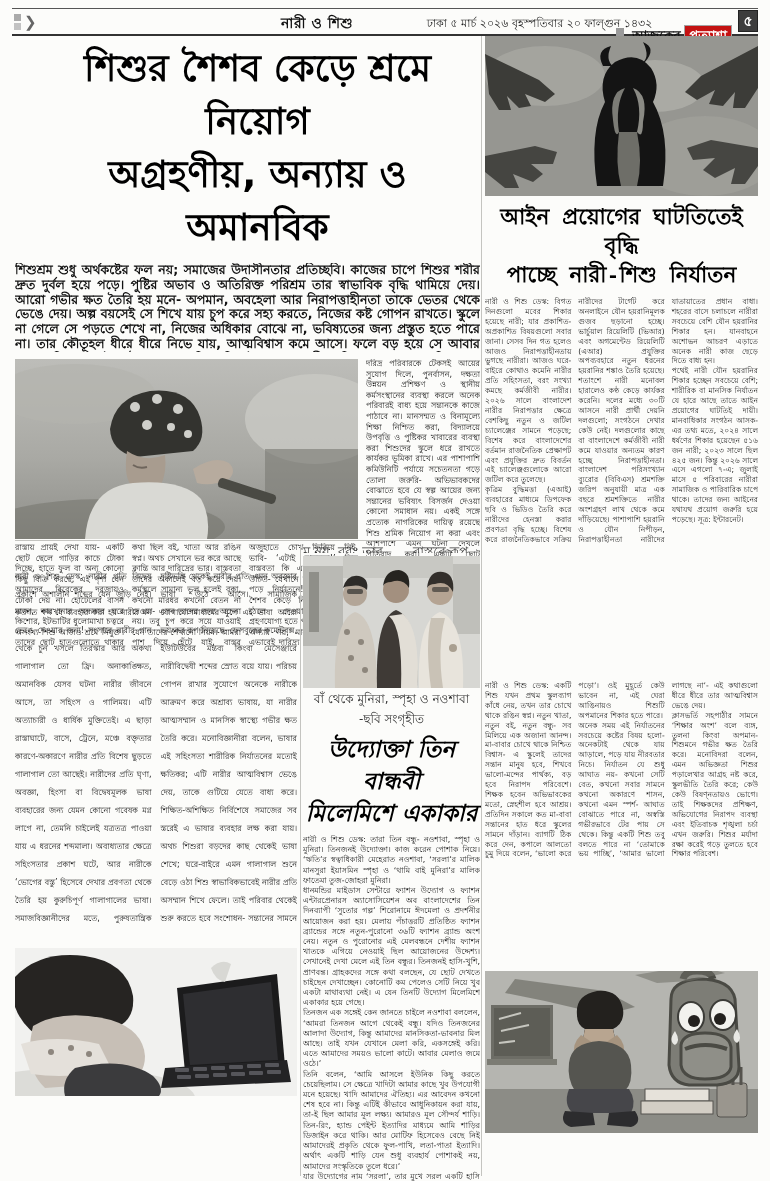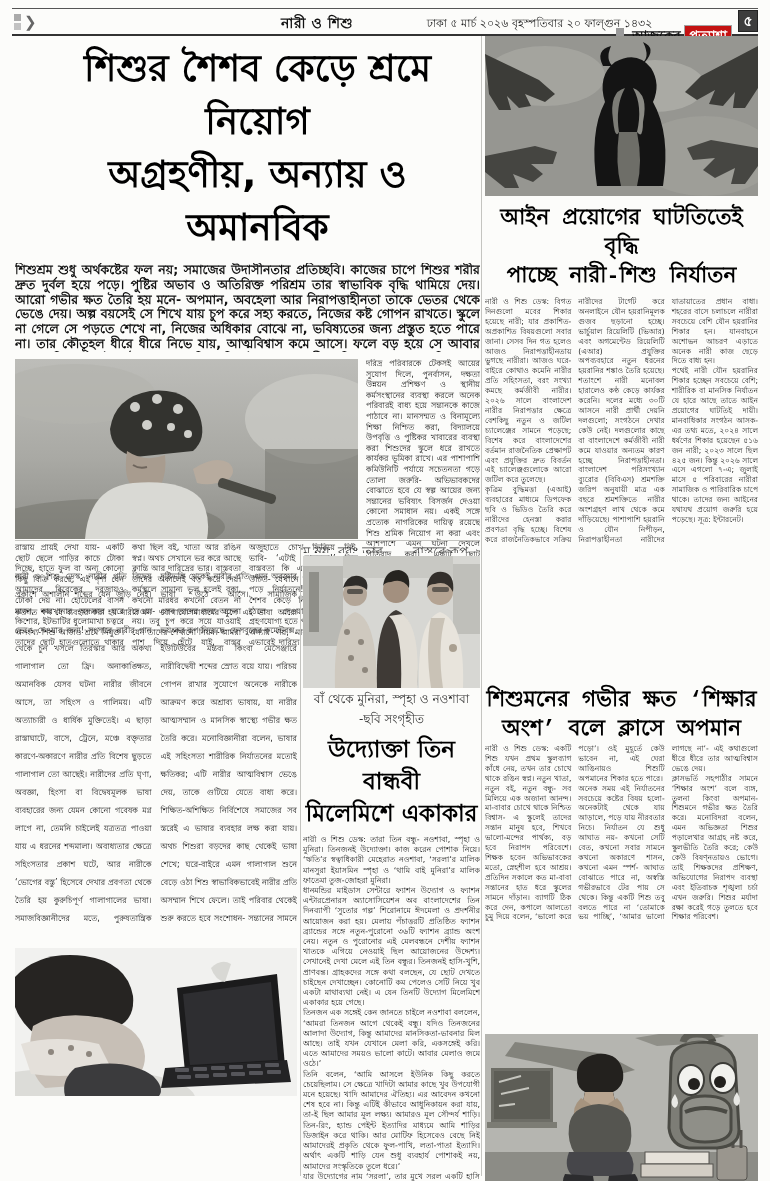--- a/index.html
+++ b/index.html
@@ -196,21 +196,21 @@
 
         <circle cx="137" cy="36" r="13" fill="#b5a493"></circle>
         <path d="M124 32 Q126 14 140 16 Q152 18 150 36 Q144 24 132 28 Q126 28 124 32 Z" fill="#332f2b"></path>
         <rect x="129" y="31" width="17" height="5" rx="2" fill="#45413c" opacity="0.75"></rect>
         <path d="M116 132 Q114 64 137 56 Q162 64 160 132 Z" fill="#e8e4dc"></path>
         <path d="M128 62 Q122 90 128 132 L140 132 Q134 92 142 62 Z" fill="#c9c2b6"></path>
         <circle cx="150" cy="92" r="4" fill="#a99f90"></circle>
       </svg>
     </figure>
     <div class="caption">বাঁ থেকে মুনিরা, স্পৃহা ও নওশাবা -ছবি সংগৃহীত</div>
-    <h2 class="headline" style="white-space:pre-line;">উদ্যোক্তা তিন বান্ধবী
+    <h2 class="headline" style="white-space:pre-line;font-style:italic;">উদ্যোক্তা তিন বান্ধবী
 মিলেমিশে একাকার</h2>
     <div class="bodytext">নারী ও শিশু ডেস্ক: তারা তিন বন্ধু- নওশাবা, স্পৃহা ও মুনিরা। তিনজনই উদ্যোক্তা। কাজ করেন পোশাক নিয়ে। ‘ঋতি’র স্বত্বাধিকারী মেহেরাত নওশাবা, ‘সরলা’র মালিক মানসুরা ইয়াসমিন স্পৃহা ও ‘থামি বাই মুনিরা’র মালিক ফাতেমা তুজ-জোহরা মুনিরা।
 ধানমন্ডির মাইডাস সেন্টারে ফ্যাশন উদ্যোগ ও ফ্যাশন এন্টারপ্রেনারস অ্যাসোসিয়েশন অব বাংলাদেশের তিন দিনব্যাপী ‘সুতোর গল্প’ শিরোনামে ঈদমেলা ও প্রদর্শনীর আয়োজন করা হয়। মেলায় পঁচাত্তরটি প্রতিষ্ঠিত ফ্যাশন ব্র্যান্ডের সঙ্গে নতুন-পুরোনো ৩৬টি ফ্যাশন ব্র্যান্ড অংশ নেয়। নতুন ও পুরোনোর এই মেলবন্ধনে দেশীয় ফ্যাশন খাতকে এগিয়ে নেওয়াই ছিল আয়োজনের উদ্দেশ্য। সেখানেই দেখা মেলে এই তিন বন্ধুর। তিনজনই হাসি-খুশি, প্রাণবন্ত। গ্রাহকদের সঙ্গে কথা বলছেন, যে ছোট দেখতে চাইছেন দেখাচ্ছেন। কোনোটি কম পেলেও সেটি নিয়ে খুব একটা মাথাব্যথা নেই। এ যেন তিনটি উদ্যোগ মিলেমিশে একাকার হয়ে গেছে।
 তিনজন এক সঙ্গেই কেন জানতে চাইলে নওশাবা বললেন, ‘আমরা তিনজন আগে থেকেই বন্ধু। যদিও তিনজনের আলাদা উদ্যোগ, কিন্তু আমাদের মানসিকতা-ভাবনার মিল আছে। তাই যখন যেখানে মেলা করি, একসঙ্গেই করি। এতে আমাদের সময়ও ভালো কাটে। আবার মেলাও জমে ওঠে।’
 তিনি বলেন, ‘আমি আসলে ইউনিক কিছু করতে চেয়েছিলাম। সে ক্ষেত্রে খাদিটা আমার কাছে খুব উপযোগী মনে হয়েছে। খাদি আমাদের ঐতিহ্য। এর আবেদন কখনো শেষ হবে না। কিন্তু এটিই কীভাবে আধুনিকায়ন করা যায়, তা-ই ছিল আমার মূল লক্ষ্য। আমারও মূল সৌন্দর্য শাড়ি। তিন-রিং, হ্যান্ড পেইন্ট ইত্যাদির মাধ্যমে আমি শাড়ির ডিজাইন করে থাকি। আর মোটিফ হিসেবেও বেছে নিই আমাদেরই প্রকৃতি থেকে ফুল-পাখি, লতা-পাতা ইত্যাদি। অর্থাৎ একটি শাড়ি যেন শুধু ব্যবহার্য পোশাকই নয়, আমাদের সংস্কৃতিকে তুলে ধরে।’
 যার উদ্যোগের নাম ‘সরলা’, তার মুখে সরল একটি হাসি থাকবে- এটি যেন স্বাভাবিক। কথা বলতেই হাসিমুখে স্পৃহা বললেন, ‘আমাদের তিন বন্ধুর মধ্যে আমিই মনে হয় বেশি হাসি, বেশি কথা বলি।’ স্পৃহা কাজ করেন ডিজাইন শাড়ি নিয়ে, ফেব্রিক ব্লাউজ নিয়ে। এবারের পণ্য সম্পর্কে জানতে চাইলে তিনি বলেন, আমরা মূলত থিম শাড়ি তৈরি করি। এর আগে ‘ঢাকার গল্প’ নামে আমাদের একটি শাড়ি খুব জনপ্রিয়তা পেয়েছে। এটিতে ছিল উত্তরা মেট্রো স্টেশন থেকে মতিঝিল পর্যন্ত। এবার সেটারই ধারাবাহিকতায় এসেছে ‘ঢাকার গল্প’ শাড়ি সিরিজ-২। এবার আমাদের থিম ছিল ‘মতিঝিল টু সদরঘাট’। এর মধ্যে যা যা প্রসিদ্ধ- মতিঝিলের শাপলা চত্বর, হিরাঝিল হোটেল, ইসলামপুর বাজার, ঘুড়কা, রাজার গাড়ি সদরঘাট ইত্যাদি ল্যান্ডস্কেপের মাধ্যমে তুলে ধরেছি। এ যেন ইতিহাস সঙ্গে নিয়েই চলা। এ ছাড়া আমাদের এমব্রয়ডারি করা ফেব্রিক ব্লাউজ ভীষণ জনপ্রিয়। মূলত বেসিক রঙগুলো নিয়ে বেশি ব্লাউজ তৈরি করা হয়। ক্রেতারা লাল, কালো, সাদা তিনটি ব্লাউজ নিয়ে নেন; যা দিয়ে অনেকগুলো শাড়ি পরা যায়। আর ব্লাউজের মাপ ফ্লেক্সিবল হওয়ায় সবারই মাপে হয়ে যায়। আমরা তিকরা পেইন্ট নিয়ে কাজ করেছি। আমাদের রিকশা পেইন্ট শাড়ি, সানগ্লাস খুবই জনপ্রিয়তা পেয়েছিল। আসলে আমাদের বিজনেসটা অনলাইনভিত্তিক। ক্রেতাদের সঙ্গে আমাদের দেখা হওয়ার সুযোগ কম। তাই আমরা মাঝে মাঝেই বিভিন্ন মেলায় অংশ নিই। তিন বন্ধু একসঙ্গে বলে উঠলেন, আমাদের উদ্যোগ আলাদা হলেও আমরা একে অন্যের সহযোগী।</div>
   </section>
 
   <section class="rcol">
     <figure class="ph1">
@@ -233,22 +233,20 @@
         <path d="M158 86 Q164 58 148 52 Q158 70 152 96 Q158 104 158 86 Z" fill="#8a8a84"></path>
         <path d="M134 96 Q130 128 136 150 L152 150 Q158 126 152 96 Z" fill="#6e6e68"></path>
       </svg>
     </figure>
     <h2 class="headline" style="white-space:pre-line;">আইন প্রয়োগের ঘাটতিতেই বৃদ্ধি
 পাচ্ছে নারী-শিশু নির্যাতন</h2>
     <div class="body1 bodytext">নারী ও শিশু ডেস্ক: বিগত দিনগুলো মবের শিকার হয়েছে নারী; যার প্রকাশিত-অপ্রকাশিত বিষয়গুলো সবার জানা। সেসব দিন গত হলেও আজও নিরাপত্তাহীনতায় ভুগছে নারীরা। আজও ঘরে-বাইরে কোথাও কমেনি নারীর প্রতি সহিংসতা, বরং সংখ্যা কমছে কর্মজীবী নারীর। ২০২৬ সালে বাংলাদেশ নারীর নিরাপত্তার ক্ষেত্রে বেশকিছু নতুন ও জটিল চ্যালেঞ্জের সামনে পড়েছে; বিশেষ করে বাংলাদেশের বর্তমান রাজনৈতিক প্রেক্ষাপট এবং প্রযুক্তির দ্রুত বিবর্তন এই চ্যালেঞ্জগুলোকে আরো জটিল করে তুলেছে।
 কৃত্রিম বুদ্ধিমত্তা (এআই) ব্যবহারের মাধ্যমে ডিপফেক ছবি ও ভিডিও তৈরি করে নারীদের হেনস্তা করার প্রবণতা বৃদ্ধি হচ্ছে। বিশেষ করে রাজনৈতিকভাবে সক্রিয় নারীদের টার্গেট করে অনলাইনে যৌন হয়রানিমূলক গুজব ছড়ানো হচ্ছে। ভার্চুয়াল রিয়েলিটি (ভিআর) এবং অগমেন্টেড রিয়েলিটি (এআর) প্রযুক্তির অপব্যবহারে নতুন ধরনের হয়রানির শঙ্কাও তৈরি হয়েছে। শতাংশে নারী মনোবল হারালেও কণ্ঠ কেড়ে কার্যকর করেনি। দলের মধ্যে ৩০টি আসনে নারী প্রার্থী দেয়নি দলগুলো; সংগঠনে দেখার কেউ নেই। দলগুলোর কাছে বা বাংলাদেশে কর্মজীবী নারী কমে যাওয়ার অন্যতম কারণ হচ্ছে নিরাপত্তাহীনতা। বাংলাদেশ পরিসংখ্যান ব্যুরোর (বিবিএস) শ্রমশক্তি জরিপ অনুযায়ী মাত্র এক বছরে শ্রমশক্তিতে নারীর অংশগ্রহণ লাখ থেকে কমে দাঁড়িয়েছে। পাশাপাশি হয়রানি ও যৌন নিপীড়ন, নিরাপত্তাহীনতা নারীদের যাতায়াতের প্রধান বাধা। শহরের বাসে চলাচলে নারীরা সবচেয়ে বেশি যৌন হয়রানির শিকার হন। যানবাহনে অশোভন আচরণ এড়াতে অনেক নারী কাজ ছেড়ে দিতে বাধ্য হন।
 পথেই নারী যৌন হয়রানির শিকার হচ্ছেন সবচেয়ে বেশি; শারীরিক বা মানসিক নির্যাতন যে হারে আছে তাতে আইন প্রয়োগের ঘাটতিই দায়ী। মানবাধিকার সংগঠন আসক-এর তথ্য মতে, ২০২৪ সালে ধর্ষণের শিকার হয়েছেন ৫১৬ জন নারী; ২০২৩ সালে ছিল ৪২৫ জন। কিন্তু ২০২৬ সালে এসে এগলো ৭-এ; জুলাই মাসে ৫ পরিবারের নারীরা সামাজিক ও পারিবারিক চাপে থাকে। তাদের জন্য আইনের যথাযথ প্রয়োগ জরুরি হয়ে পড়েছে। সূত্র: ইন্টারনেট।</div>
 
-    <h2 class="headline headline2" style="white-space:pre-line;">শিশুমনের গভীর ক্ষত ‘শিক্ষার
-অংশ’ বলে ক্লাসে অপমান</h2>
     <div class="body2 bodytext">নারী ও শিশু ডেস্ক: একটি শিশু যখন প্রথম স্কুলব্যাগ কাঁধে নেয়, তখন তার চোখে থাকে রঙিন স্বপ্ন। নতুন খাতা, নতুন বই, নতুন বন্ধু- সব মিলিয়ে এক অজানা আনন্দ। মা-বাবার চোখে থাকে নিশ্চিত বিশ্বাস- এ স্কুলেই তাদের সন্তান মানুষ হবে, শিখবে ভালো-মন্দের পার্থক্য, বড় হবে নিরাপদ পরিবেশে। শিক্ষক হবেন অভিভাবকের মতো, স্নেহশীল হবে আশ্রয়। প্রতিদিন সকালে কত মা-বাবা সন্তানের হাত ধরে স্কুলের সামনে দাঁড়ান। ব্যাগটি ঠিক করে দেন, কপালে আলতো চুমু দিয়ে বলেন, ‘ভালো করে পড়ো’। ওই মুহূর্তে কেউ ভাবেন না, এই ঘেরা আঙিনায়ও শিশুটি অপমানের শিকার হতে পারে।
 অনেক সময় এই নির্যাতনের সবচেয়ে কষ্টের বিষয় হলো- অনেকটাই থেকে যায় আড়ালে, পড়ে যায় নীরবতার নিচে। নির্যাতন যে শুধু আঘাত নয়- কখনো সেটি বেত, কখনো সবার সামনে কখনো অকারণে শাসন, কখনো এমন স্পর্শ- আঘাত বোঝাতে পারে না, অস্বস্তি গভীরভাবে টের পায় সে থেকে। কিন্তু একটি শিশু তবু বলতে পারে না ‘তোমাকে ভয় পাচ্ছি’, ‘আমার ভালো লাগছে না’- এই কথাগুলো ধীরে ধীরে তার আত্মবিশ্বাস ভেঙে দেয়।
 ক্লাসভর্তি সহপাঠীর সামনে ‘শিক্ষার অংশ’ বলে ব্যঙ্গ, তুলনা কিংবা অপমান- শিশুমনে গভীর ক্ষত তৈরি করে। মনোবিদরা বলেন, এমন অভিজ্ঞতা শিশুর পড়ালেখার আগ্রহ নষ্ট করে, স্কুলভীতি তৈরি করে; কেউ কেউ বিষণ্নতায়ও ভোগে। তাই শিক্ষকদের প্রশিক্ষণ, অভিযোগের নিরাপদ ব্যবস্থা এবং ইতিবাচক শৃঙ্খলা চর্চা এখন জরুরি। শিশুর মর্যাদা রক্ষা করেই গড়ে তুলতে হবে শিক্ষার পরিবেশ।</div>
     <figure class="ph2">
       <svg viewBox="0 0 273 162" preserveAspectRatio="none">
         <rect width="273" height="162" fill="#b5b5b0"></rect>
         <rect x="0" y="118" width="273" height="44" fill="#8c8c86"></rect>
         <path d="M30 8 L120 20 L150 36 L120 44 L60 30 L20 22 Z" fill="#77776f" opacity="0.8"></path>
         <rect x="6" y="34" width="62" height="54" fill="#6d6d66"></rect>
         <rect x="9" y="37" width="56" height="48" fill="#5d5d56"></rect>

